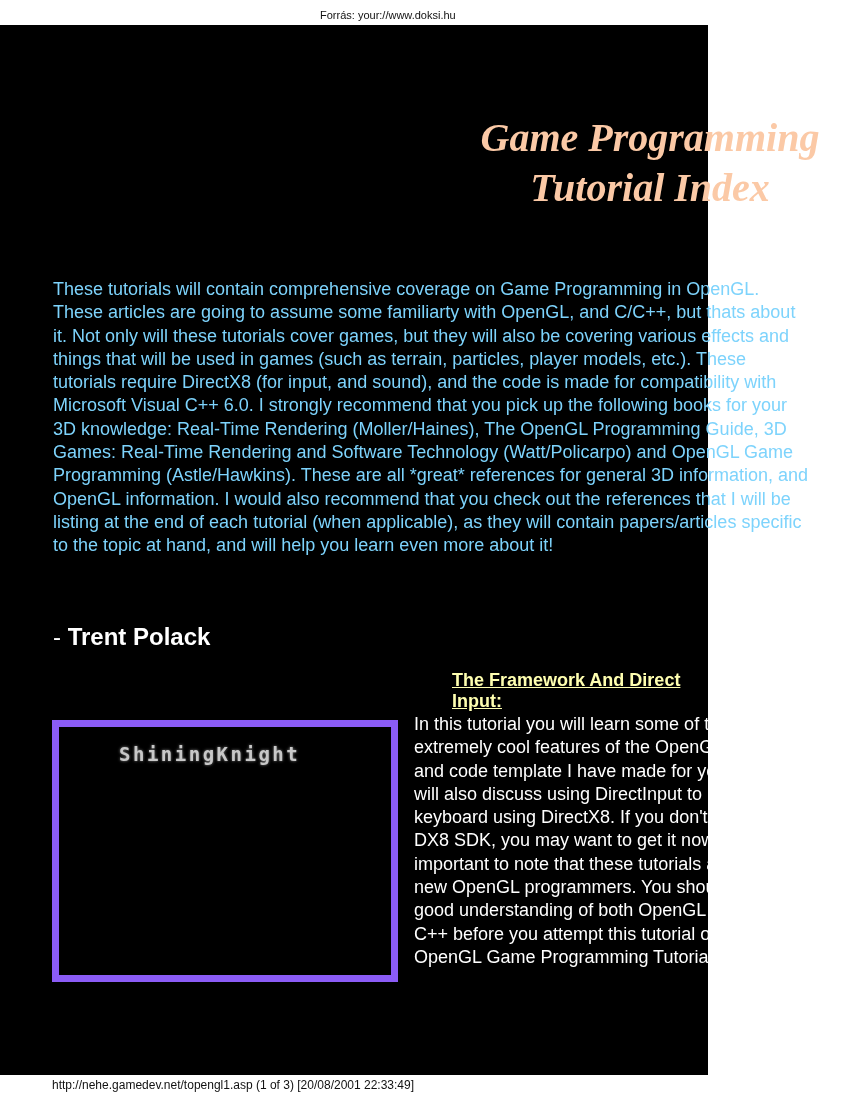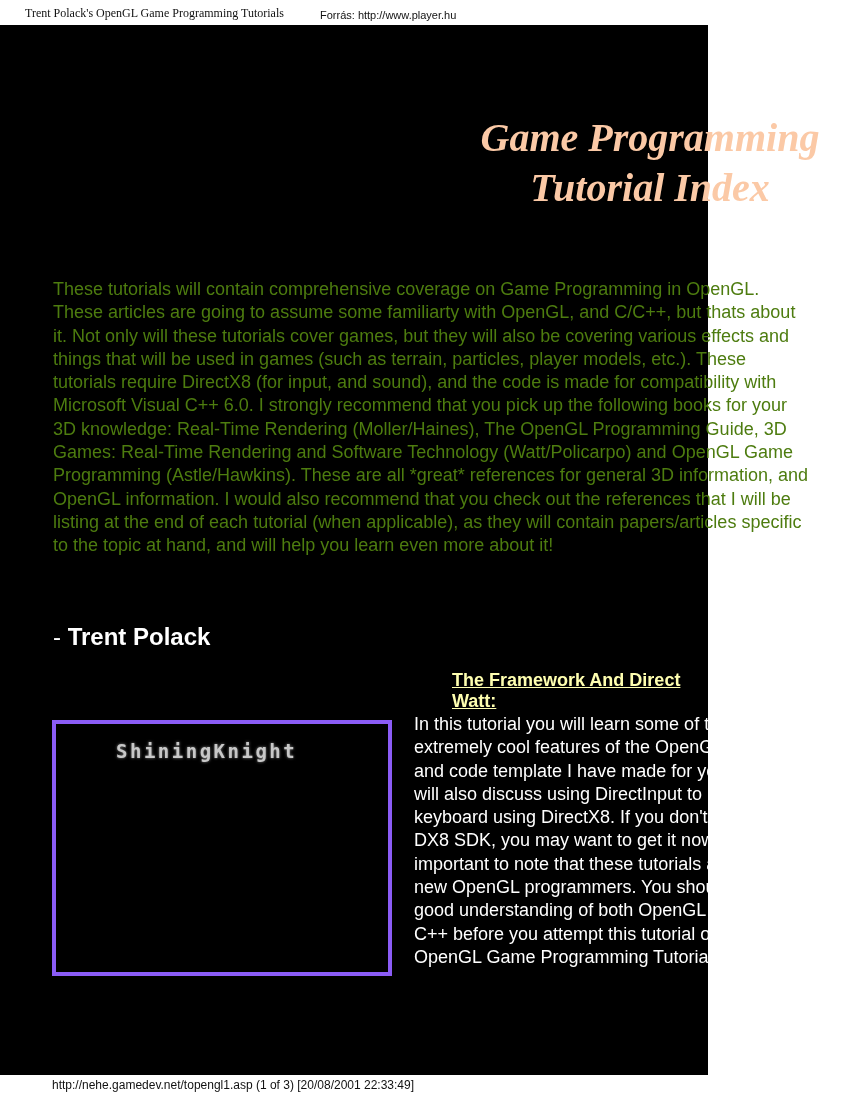--- a/index.html
+++ b/index.html
@@ -5,53 +5,52 @@
     html, body { margin:0; padding:0; }
     body { width:850px; height:1100px; background:#ffffff; position:relative; overflow:hidden; }
     .print-header { position:absolute; left:0; top:0; width:850px; height:25px; background:#fff; }
     .ph-title { position:absolute; left:25px; top:6px; font-family:"Liberation Serif", serif; font-size:12px; color:#111; }
     .ph-source { position:absolute; left:320px; top:9px; font-family:"Liberation Sans", sans-serif; font-size:11px; color:#111; }
     .page { position:absolute; left:0; top:25px; width:708px; height:1050px; background:#000; }
     .title { position:absolute; left:440px; top:88px; width:420px; text-align:center;
              font-family:"Liberation Serif", serif; font-style:italic; font-weight:bold;
              font-size:40px; line-height:50px; color:#fbc9a6; }
     .intro { position:absolute; left:53px; top:253px; width:760px;
-             font-family:"Liberation Sans", sans-serif; font-size:18px; line-height:23.3px; color:#4d7c0f; margin:0; }
+             font-family:"Liberation Sans", sans-serif; font-size:18px; line-height:23.3px; color:#7dd3fc; margin:0; }
     .author { position:absolute; left:53px; top:598px; font-family:"Liberation Sans", sans-serif; font-size:24px; color:#fff; }
     .author b { font-weight:bold; }
     .tut-heading { position:absolute; left:452px; top:645px; font-family:"Liberation Sans", sans-serif;
                    font-weight:bold; font-size:18px; color:#ffffb0; text-decoration:underline; cursor:pointer; }
-    .thumb { position:absolute; left:52px; top:695px; width:332px; height:248px; border:4px solid #8b5cf6; background:#000; cursor:pointer; }
+    .thumb { position:absolute; left:52px; top:695px; width:332px; height:248px; border:7px solid #8b5cf6; background:#000; cursor:pointer; }
     .thumb-text { position:absolute; left:60px; top:16px; font-family:"DejaVu Sans Mono", monospace; font-weight:bold;
                   font-size:19px; letter-spacing:2.5px; color:#c8c8c8; text-shadow:0 0 3px #888; }
     .tut-desc { position:absolute; left:414px; top:688px; width:395px;
                 font-family:"Liberation Sans", sans-serif; font-size:18px; line-height:23.3px; color:#fff; margin:0; }
     .print-footer { position:absolute; left:24px; top:1078px; font-family:"Liberation Sans", sans-serif; font-size:12px; color:#111;padding-left:28px; }
   </style>
 </head>
 <body>
 
 <div class="print-header">
-  <span class="ph-title">Trent Polack's OpenGL Game Programming Tutorials</span>
-  <span class="ph-source">Forrás: http://www.player.hu</span>
+  <span class="ph-source">Forrás: your://www.doksi.hu</span>
 </div>
 
 <div class="page">
   <div class="title">
     <div>Game Programming</div>
     <div>Tutorial Index</div>
   </div>
 
   <p class="intro">These tutorials will contain comprehensive coverage on Game Programming in OpenGL. These articles are going to assume some familiarty with OpenGL, and C/C++, but thats about it. Not only will these tutorials cover games, but they will also be covering various effects and things that will be used in games (such as terrain, particles, player models, etc.). These tutorials require DirectX8 (for input, and sound), and the code is made for compatibility with Microsoft Visual C++ 6.0. I strongly recommend that you pick up the following books for your 3D knowledge: Real-Time Rendering (Moller/Haines), The OpenGL Programming Guide, 3D Games: Real-Time Rendering and Software Technology (Watt/Policarpo) and OpenGL Game Programming (Astle/Hawkins). These are all *great* references for general 3D information, and OpenGL information. I would also recommend that you check out the references that I will be listing at the end of each tutorial (when applicable), as they will contain papers/articles specific to the topic at hand, and will help you learn even more about it!</p>
 
   <div class="author">
     <span>- </span><b>Trent Polack</b>
   </div>
 
-  <a class="tut-heading">The Framework And Direct Watt:</a>
+  <a class="tut-heading">The Framework And Direct Input:</a>
 
   <div class="thumb">
     <span class="thumb-text">ShiningKnight</span>
   </div>
 
   <p class="tut-desc">In this tutorial you will learn some of the extremely cool features of the OpenGL wrapper and code template I have made for your use. I will also discuss using DirectInput to read keyboard using DirectX8. If you don't have the DX8 SDK, you may want to get it now. It's important to note that these tutorials are NOT for new OpenGL programmers. You should have a good understanding of both OpenGL and Visual C++ before you attempt this tutorial or any future OpenGL Game Programming Tutorials!</p>
 </div>
 
 <div class="print-footer">http://nehe.gamedev.net/topengl1.asp (1 of 3) [20/08/2001 22:33:49]</div>
 

